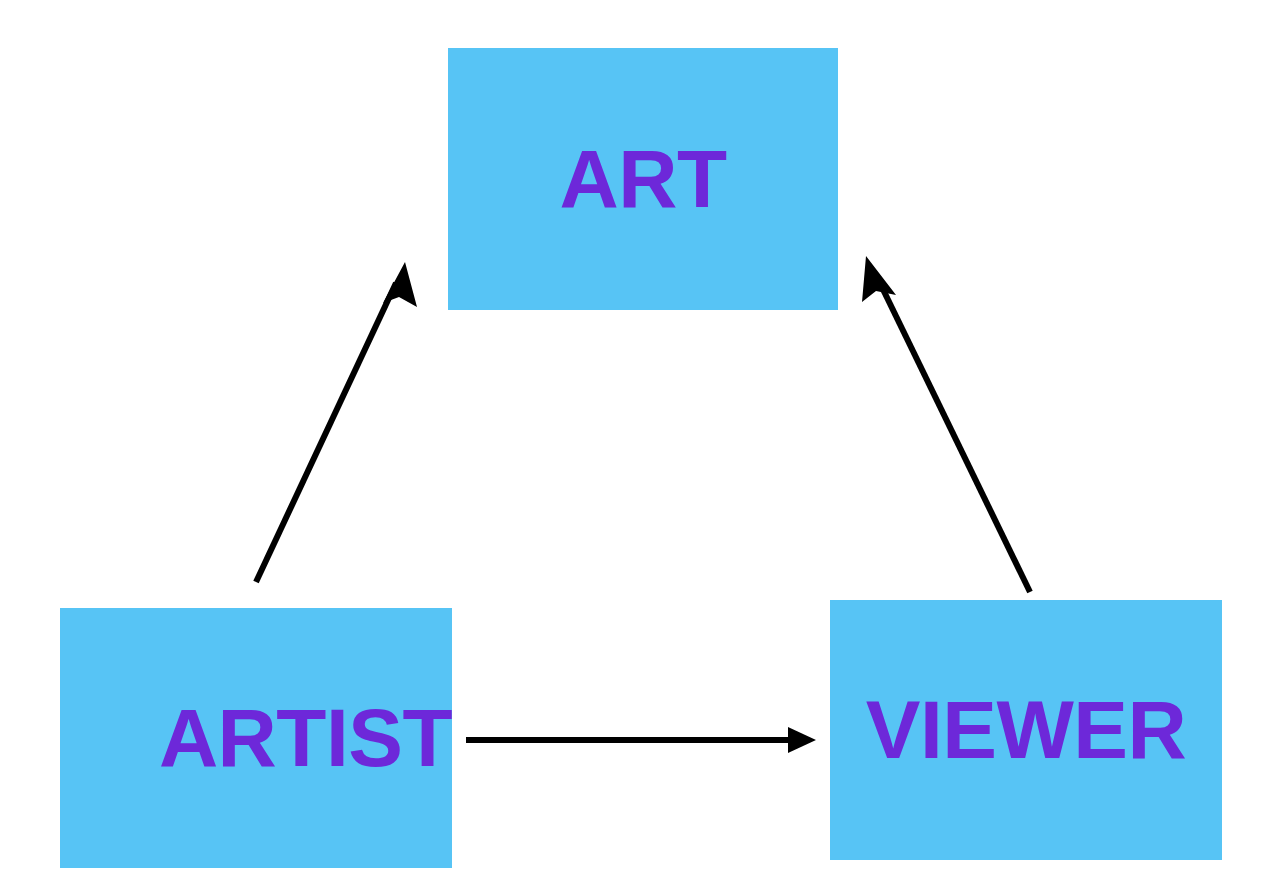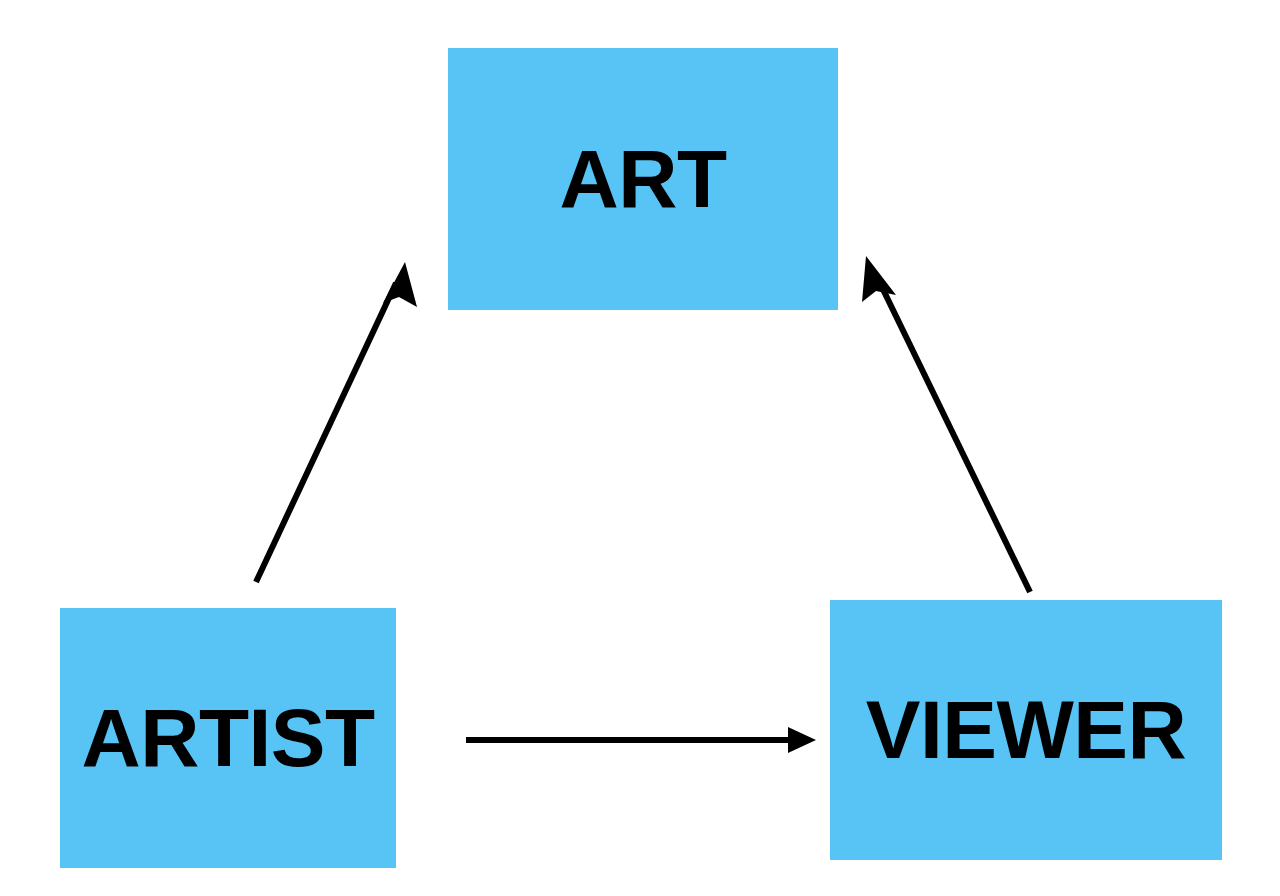--- a/index.html
+++ b/index.html
@@ -27,35 +27,36 @@
     background: #57c4f5;
     border: 0;
     border-radius: 0;
   }
   .node-label {
     font-family: "Liberation Sans", sans-serif;
     font-weight: 700;
     font-size: 82px;
     line-height: 1;
     letter-spacing: -0.5px;
-    color: #000000;
+    color: #6d28d9;
     white-space: nowrap;
     user-select: none;
   }
   #node-art {
     left: 448px;
     top: 48px;
     width: 390px;
     height: 262px;
   }
   #node-artist {
     left: 60px;
     top: 608px;
-    width: 336px;
+    width: 392px;
     height: 260px;
+    justify-content: flex-end;
   }
   #node-viewer {
     left: 830px;
     top: 600px;
     width: 392px;
     height: 260px;
   }
   #edge-layer {
     position: absolute;
     left: 0;

